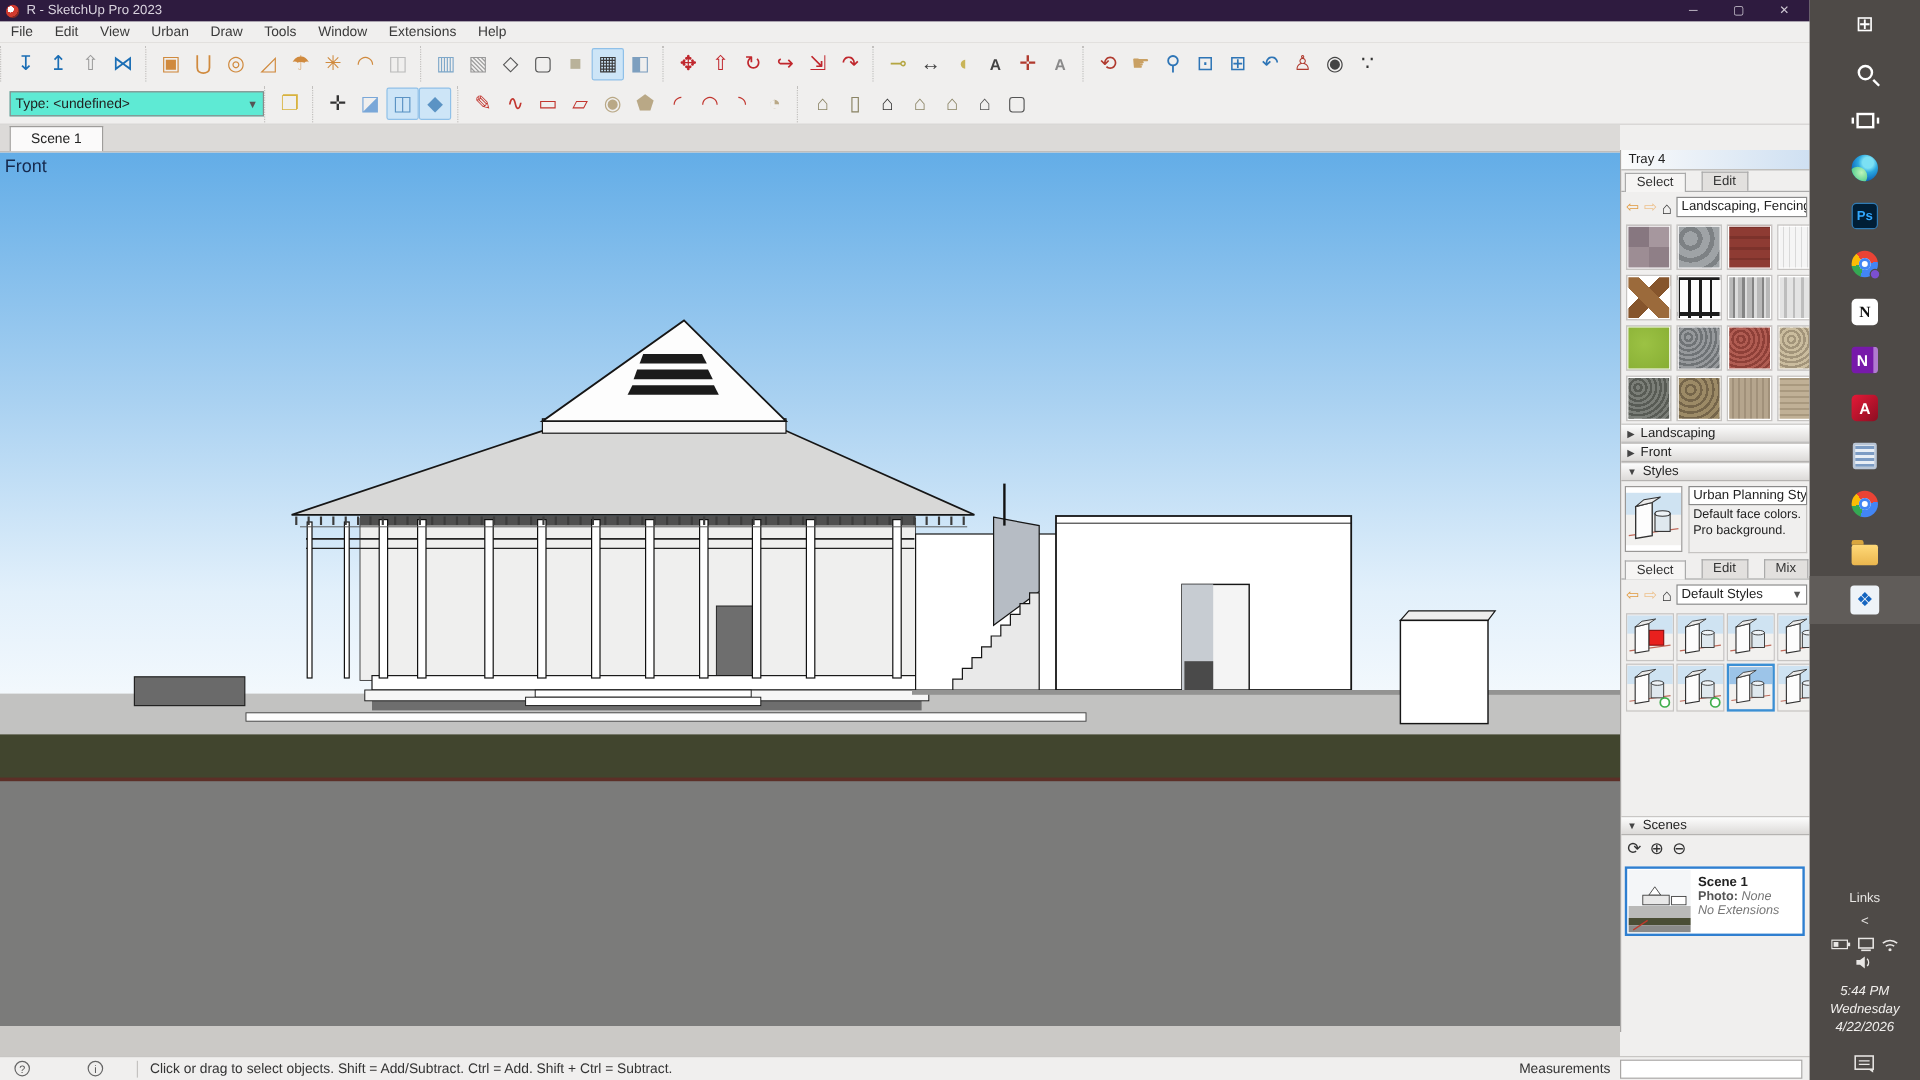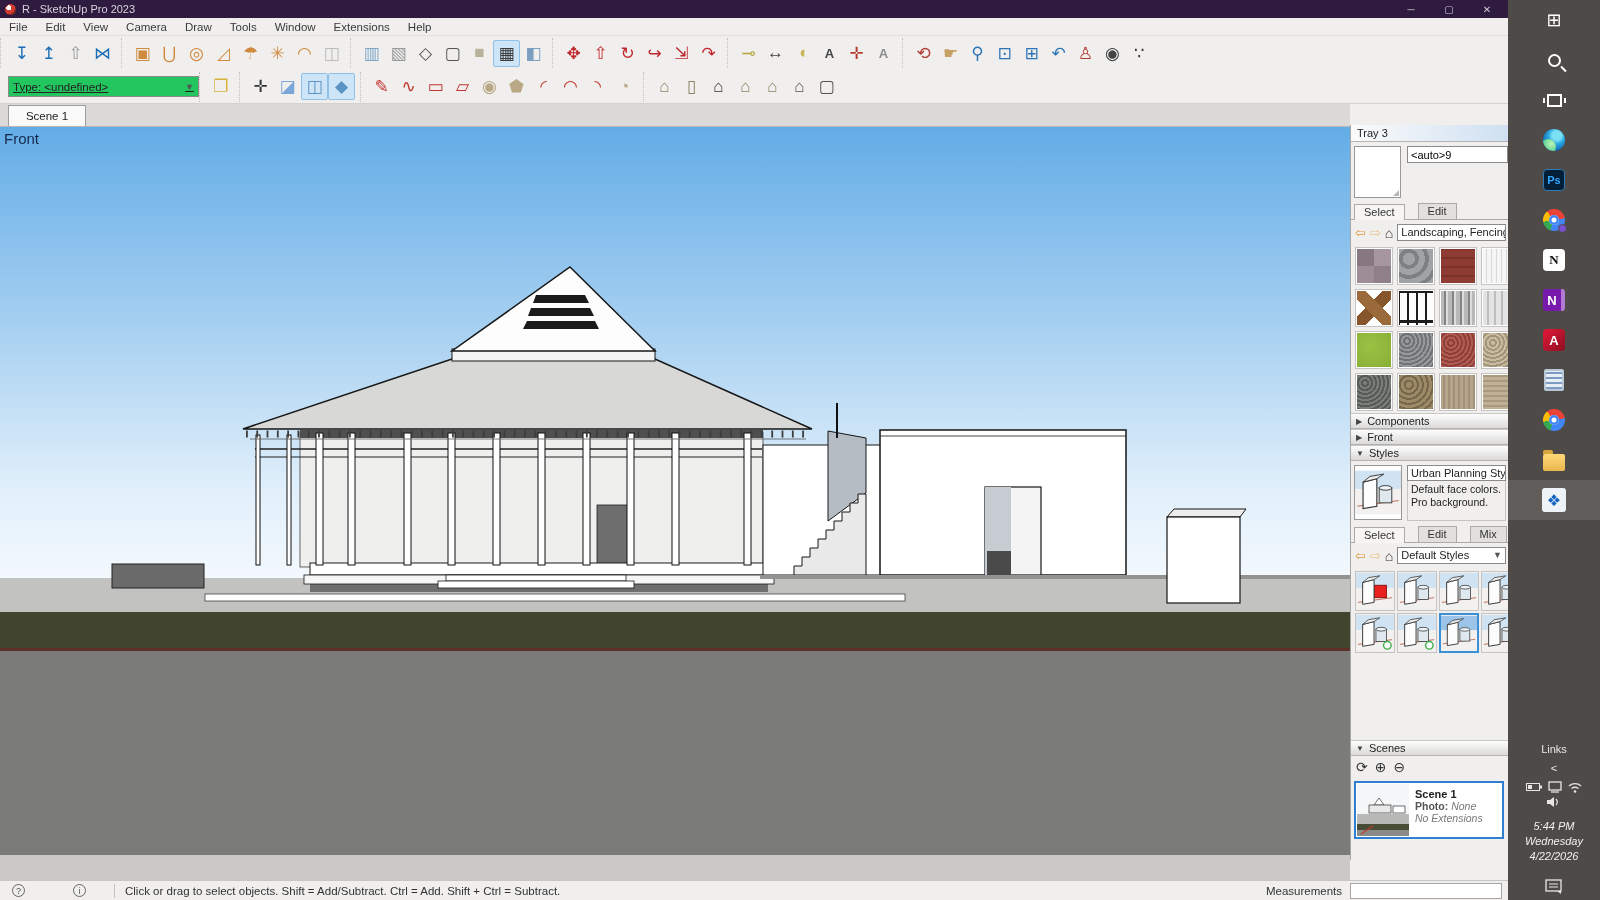--- a/index.html
+++ b/index.html
@@ -22,22 +22,22 @@
 
   
   .toolbar { position:absolute; left:0; width:1508px; height:34px; background:#f0efee;
              display:flex; align-items:center; }
   .toolbar.r1 { top:36px; } .toolbar.r2 { top:70px; border-bottom:1px solid #d4d2d0; }
   .tb-group { display:flex; align-items:center; padding:0 5px 0 7px; border-left:1px dotted #c2c0be; height:30px; }
   .tb-icon { width:27px; height:27px; display:flex; align-items:center; justify-content:center;
              font-size:17px; border:1px solid transparent; border-radius:2px; }
   .tb-icon.active { background:#cde5f7; border-color:#8fc0e8; }
   .tb-icon.small-a { font-size:13px; font-weight:bold; }
-  .type-combo { display:flex; align-items:center; width:191px; height:21px; background:#22c55e;
-                border:1px solid #8a8a8a; font-size:11.5px; color:#222; padding:0 4px; margin-left:8px;text-decoration:underline; }
+  .type-combo { display:flex; align-items:center; width:212px; height:21px; background:#5eead4;
+                border:1px solid #8a8a8a; font-size:11.5px; color:#222; padding:0 4px; margin-left:8px; }
   .type-combo .chev { margin-left:auto; color:#555; font-size:9px; }
 
   
   .tabbar { position:absolute; left:0; top:104px; width:1350px; height:23px; background:#dcdad8;
             border-bottom:1px solid #b8b6b4; display:flex; align-items:flex-end; }
   .scene-tab { width:78px; height:21px; margin-left:8px; background:#fbfafa; border:1px solid #9f9d9b;
                border-bottom:none; font-size:11.5px; display:flex; align-items:center; justify-content:center; color:#222; }
 
   
   .viewport { position:absolute; left:0; top:127px; width:1350px; height:753px; }
@@ -158,21 +158,21 @@
       <span class="win-btn">─</span>
       <span class="win-btn">▢</span>
       <span class="win-btn">✕</span>
     </div>
   </div>
 
   <div class="menubar" id="menubar">
       <div class="menu-item">File</div>
       <div class="menu-item">Edit</div>
       <div class="menu-item">View</div>
-      <div class="menu-item">Camera</div>
+      <div class="menu-item">Urban</div>
       <div class="menu-item">Draw</div>
       <div class="menu-item">Tools</div>
       <div class="menu-item">Window</div>
       <div class="menu-item">Extensions</div>
       <div class="menu-item">Help</div>
     </div>
 
   <div class="toolbar r1" id="toolbar1">
       <div class="tb-group">
         <span class="tb-icon" style="color: rgb(27, 110, 181);">↧</span>
@@ -339,26 +339,22 @@
       <rect x="987" y="424" width="24" height="24" fill="#4a4a4a"></rect>
       <rect x="760" y="448" width="600" height="4" fill="#939392"></rect>
 
       <polygon points="1167,390 1240,390 1246,382 1174,382" fill="#ededed" stroke="#161616" stroke-width="1"></polygon>
       <rect x="1167" y="390" width="73" height="86" fill="#ffffff" stroke="#161616" stroke-width="1.2"></rect>
     </svg>
     <span class="view-label">Front</span>
   </div>
 
   <div class="tray">
-    <div class="tray-title">Tray 3</div>
-
-    <div class="mat-top">
-      <div class="mat-preview"></div>
-      <input class="mat-name" value="&lt;auto&gt;9" style="">
-    </div>
+    <div class="tray-title">Tray 4</div>
+
 
     <div class="tabs-row" id="matTabs">
         <div class="mini-tab active">Select</div>
         <div class="mini-tab">Edit</div>
       </div>
 
     <div class="nav-row">
       <span class="nav-arrow">⇦</span>
       <span class="nav-arrow fwd">⇨</span>
       <span class="home-ic">⌂</span>
@@ -381,21 +377,21 @@
         <div class="sw" style="background: repeating-radial-gradient(circle at 30% 30%, rgb(176, 92, 82) 0px, rgb(176, 92, 82) 2px, rgb(142, 64, 56) 2px, rgb(142, 64, 56) 4px);"></div>
         <div class="sw" style="background: repeating-radial-gradient(circle at 30% 30%, rgb(202, 188, 158) 0px, rgb(202, 188, 158) 2px, rgb(162, 148, 122) 2px, rgb(162, 148, 122) 4px);"></div>
         <div class="sw" style="background: repeating-radial-gradient(circle at 25% 25%, rgb(123, 126, 120) 0px, rgb(123, 126, 120) 2px, rgb(88, 91, 85) 2px, rgb(88, 91, 85) 4px);"></div>
         <div class="sw" style="background: repeating-radial-gradient(circle at 30% 30%, rgb(156, 138, 102) 0px, rgb(156, 138, 102) 3px, rgb(117, 101, 74) 3px, rgb(117, 101, 74) 5px);"></div>
         <div class="sw" style="background: repeating-linear-gradient(90deg, rgb(181, 165, 141) 0px, rgb(181, 165, 141) 3px, rgb(161, 145, 122) 3px, rgb(161, 145, 122) 5px);"></div>
         <div class="sw" style="background: repeating-linear-gradient(0deg, rgb(192, 176, 150) 0px, rgb(192, 176, 150) 3px, rgb(169, 153, 127) 3px, rgb(169, 153, 127) 5px);"></div>
       </div>
 
     <div class="panel-h">
       <span class="arr">▶</span>
-      <span>Components</span>
+      <span>Landscaping</span>
     </div>
     <div class="panel-h">
       <span class="arr">▶</span>
       <span>Front</span>
     </div>
     <div class="panel-h">
       <span class="arr">▼</span>
       <span>Styles</span>
     </div>
 

